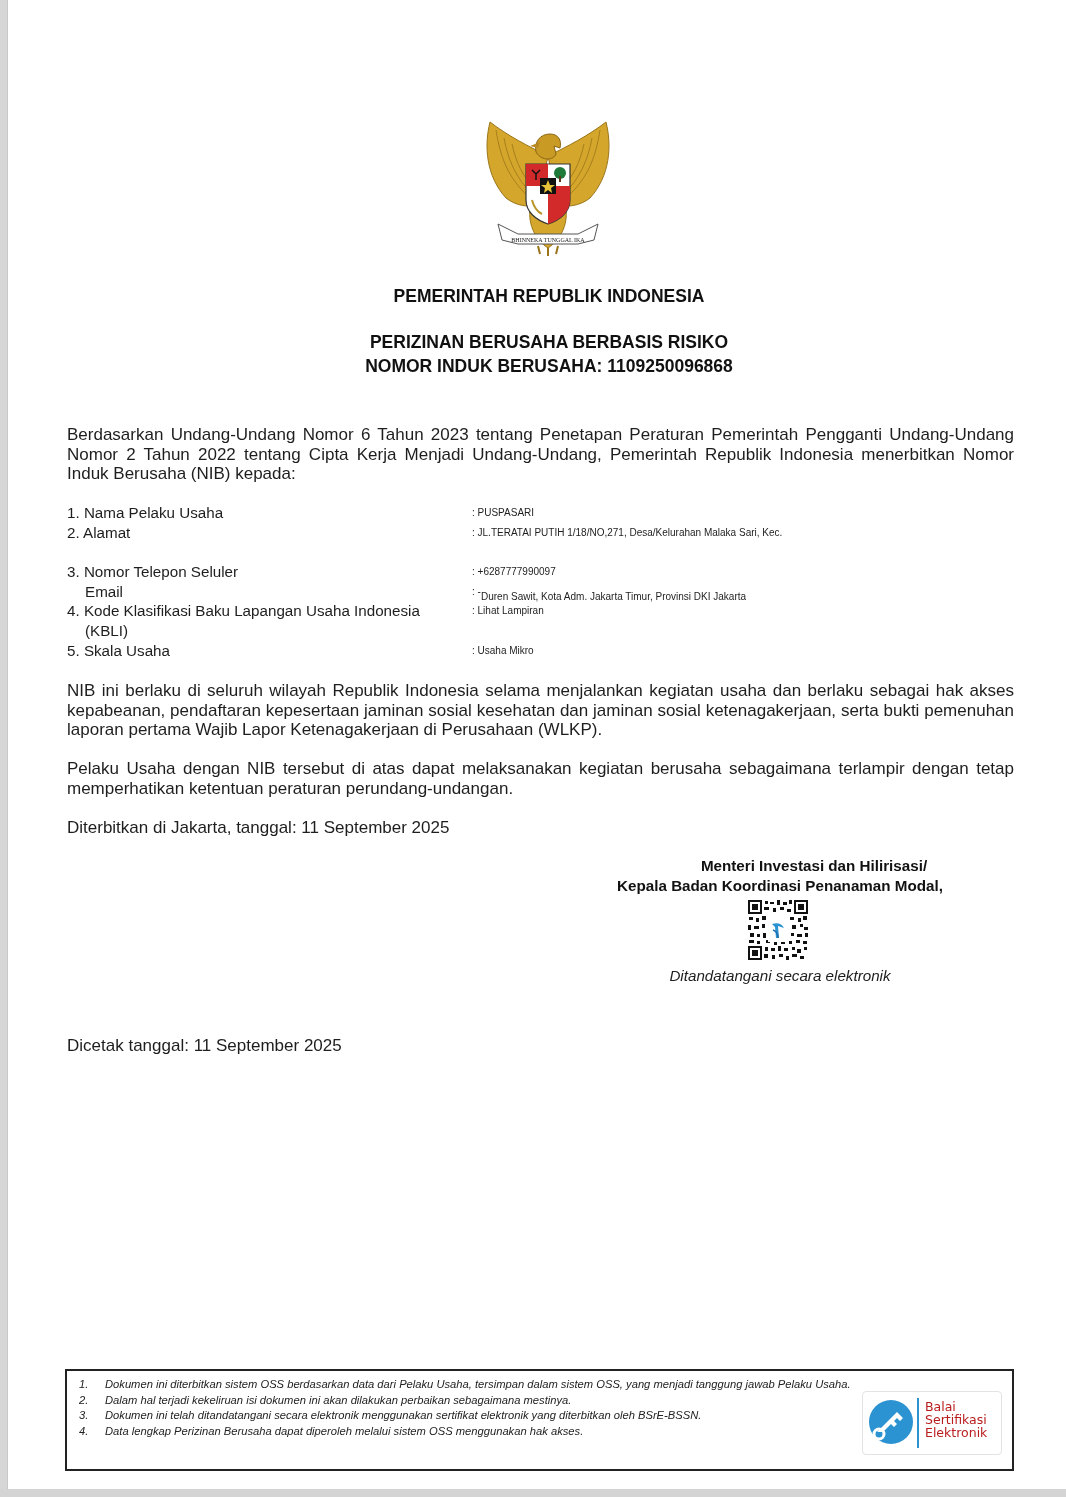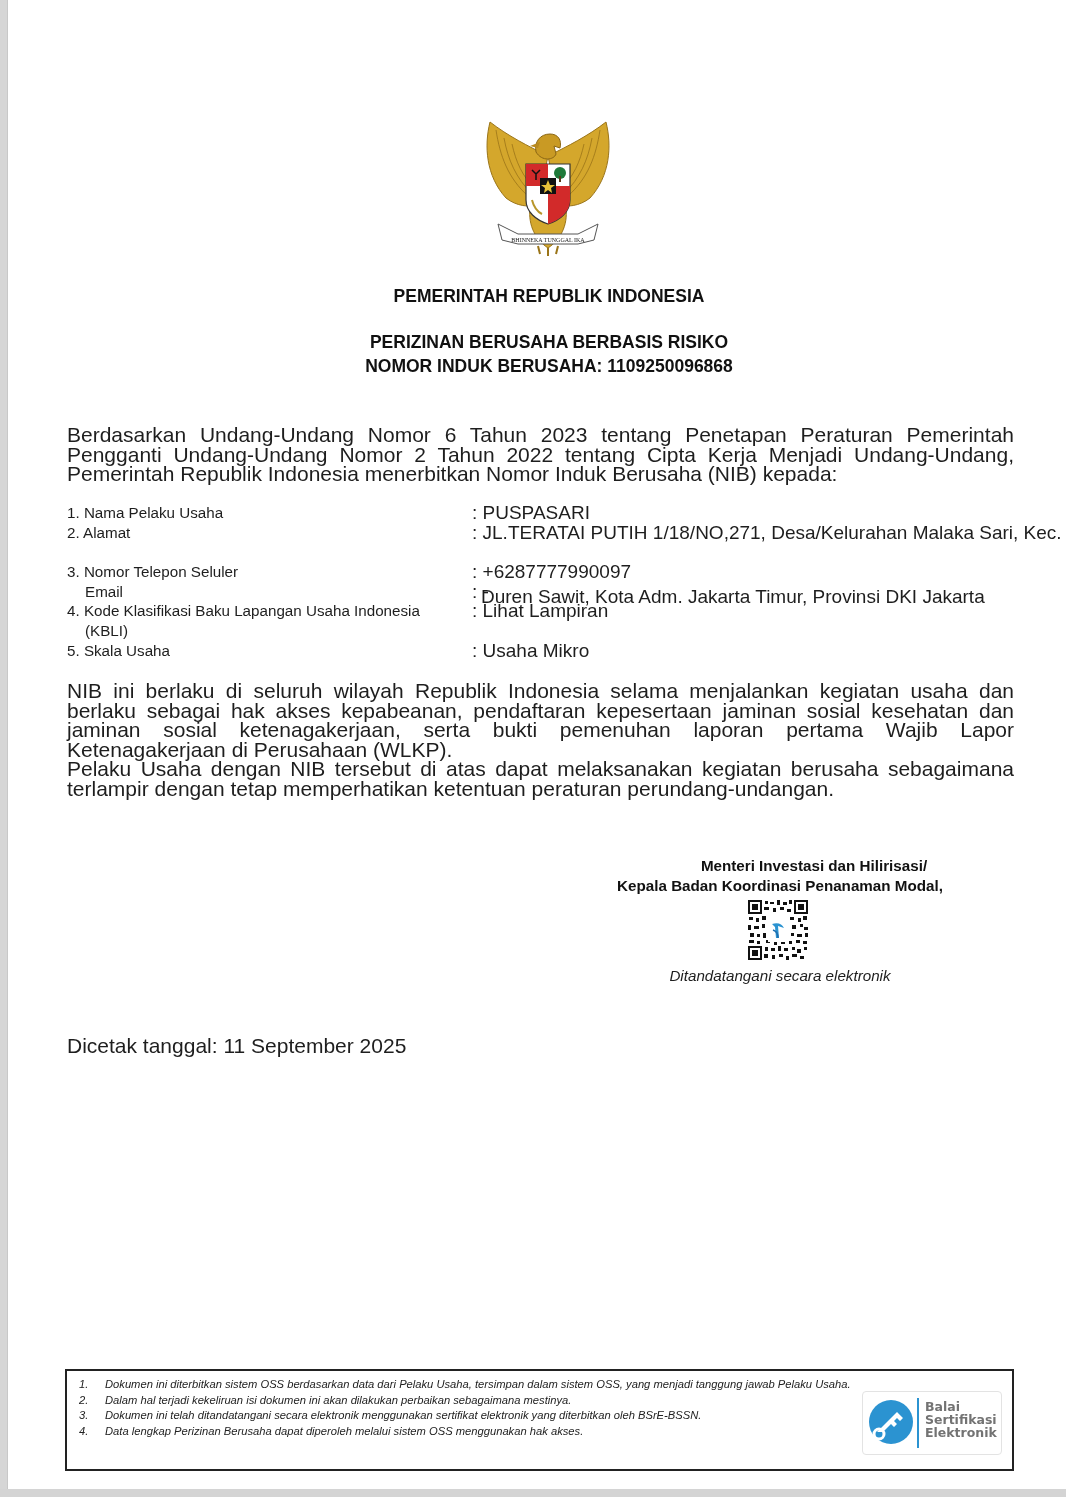--- a/index.html
+++ b/index.html
@@ -9,37 +9,37 @@
     font-family: "Liberation Sans", sans-serif; color: #1a1a1a;
   }
   .left-edge { position: absolute; left: 0; top: 0; width: 7px; height: 1497px; background: #d6d6d6; border-right: 1px solid #c8c8c8; }
   .bottom-edge { position: absolute; left: 0; bottom: 0; width: 1066px; height: 8px; background: #d4d4d4; }
   .page { position: absolute; left: 8px; top: 0; width: 1058px; height: 1054px; background: #fff; }
 
   .emblem { position: absolute; left: 470px; top: 116px; width: 140px; height: 145px; }
 
   .h-title { position: absolute; left: 0; width: 1082px; text-align: center; font-weight: bold; font-size: 17.5px; color: #111; }
 
-  .para { position: absolute; left: 67px; width: 947px; font-size: 21px; line-height: 19.6px; text-align: justify; color: #1e1e1e; }
+  .para { position: absolute; left: 67px; width: 947px; font-size: 17px; line-height: 19.6px; text-align: justify; color: #1e1e1e; }
 
   .row { position: absolute; left: 67px; font-size: 15.2px; line-height: 19.6px; color: #1e1e1e; }
-  .val { position: absolute; left: 472px; font-size: 19px; line-height: 19.6px; color: #1e1e1e; }
+  .val { position: absolute; left: 472px; font-size: 10px; line-height: 19.6px; color: #1e1e1e; }
   .val .indent { display: block; padding-left: 9px; margin-top: 44px; }
 
   .sign { position: absolute; left: 590px; width: 380px; text-align: center; font-size: 15.2px; color: #1e1e1e; }
   .sign.bold { font-weight: bold; color: #111; }
 
   .qr { position: absolute; left: 748px; top: 900px; width: 60px; height: 60px; }
 
   .footnote-box { position: absolute; left: 65px; top: 1369px; width: 949px; height: 102px; border: 2px solid #222; box-sizing: border-box; }
   .fn-list { position: absolute; left: 12px; top: 6px; width: 790px; font-size: 11.2px; line-height: 15.6px; font-style: italic; color: #222; }
   .fn-item { position: relative; padding-left: 26px; }
   .fn-num { position: absolute; left: 0; top: 0; }
   .bsre { position: absolute; left: 795px; top: 20px; width: 138px; height: 62px; border: 1px solid #e3e3e3; border-radius: 4px; }
-  .bsre-text { position: absolute; left: 62px; top: 8px; font-size: 12.5px; line-height: 13px; font-weight: bold; color: #737373; font-family: "DejaVu Sans", sans-serif; }
+  .bsre-text { position: absolute; left: 62px; top: 8px; font-size: 12.5px; line-height: 13px; font-weight: normal; color: #b91c1c; font-family: "DejaVu Sans", sans-serif; }
   .bsre-bar { position: absolute; left: 54px; top: 6px; width: 2px; height: 50px; background: #2b93d1; }
 </style>
 </head>
 <body>
 
 <div class="left-edge"></div>
 <div class="bottom-edge"></div>
 
 <div class="page">
 
@@ -102,20 +102,21 @@
     <span>4. Kode Klasifikasi Baku Lapangan Usaha Indonesia</span><br>
     <span style="padding-left:18px;">(KBLI)</span>
   </div>
   <div class="val" style="top:601px; left:464px;">: Lihat Lampiran</div>
 
   <div class="row" style="top:641px; left:59px;">5. Skala Usaha</div>
   <div class="val" style="top:641px; left:464px;text-align:right;">: Usaha Mikro</div>
 
   <div class="para" style="top:759px; left:59px;">Pelaku Usaha dengan NIB tersebut di atas dapat melaksanakan kegiatan berusaha sebagaimana terlampir dengan tetap memperhatikan ketentuan peraturan perundang-undangan.</div>
   <div class="para" style="top:681px; left:59px;">NIB ini berlaku di seluruh wilayah Republik Indonesia selama menjalankan kegiatan usaha dan berlaku sebagai hak akses kepabeanan, pendaftaran kepesertaan jaminan sosial kesehatan dan jaminan sosial ketenagakerjaan, serta bukti pemenuhan laporan pertama Wajib Lapor Ketenagakerjaan di Perusahaan (WLKP).</div>
+  <div class="para" style="top:818px; left:59px;">Diterbitkan di Jakarta, tanggal: 11 September 2025</div>
 
   <div class="sign bold" style="top:857px; left:616px;">Menteri Investasi dan Hilirisasi/</div>
   <div class="sign bold" style="top:877px; left:582px;">Kepala Badan Koordinasi Penanaman Modal,</div>
 
   <svg class="qr" style="left:740px;" viewBox="0 0 60 60">
     <rect width="60" height="60" fill="#fff"></rect>
     <g fill="#111">
       <rect x="0" y="0" width="14" height="14"></rect>
         <rect x="2" y="2" width="10" height="10" fill="#fff"></rect>
         <rect x="4" y="4" width="6" height="6"></rect>

